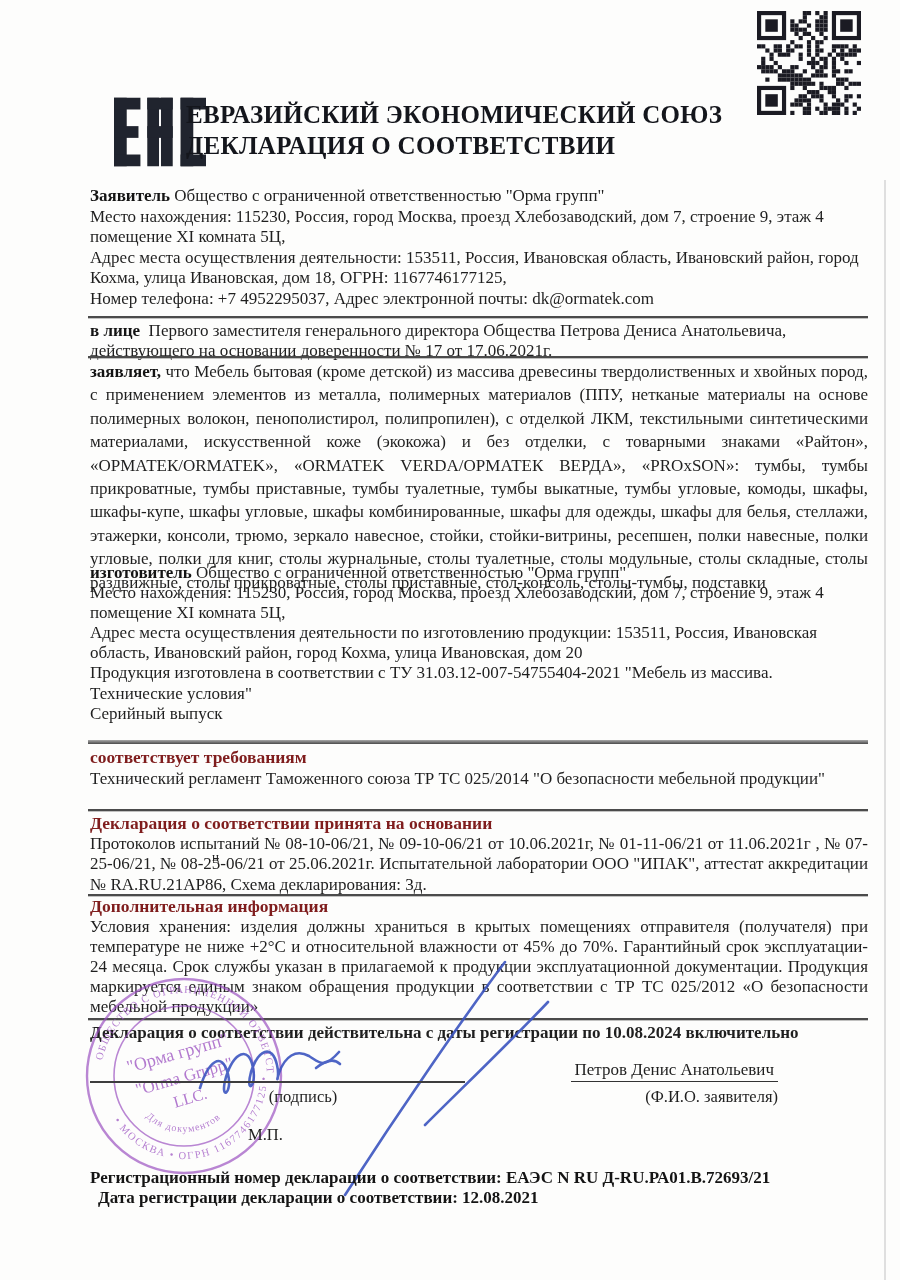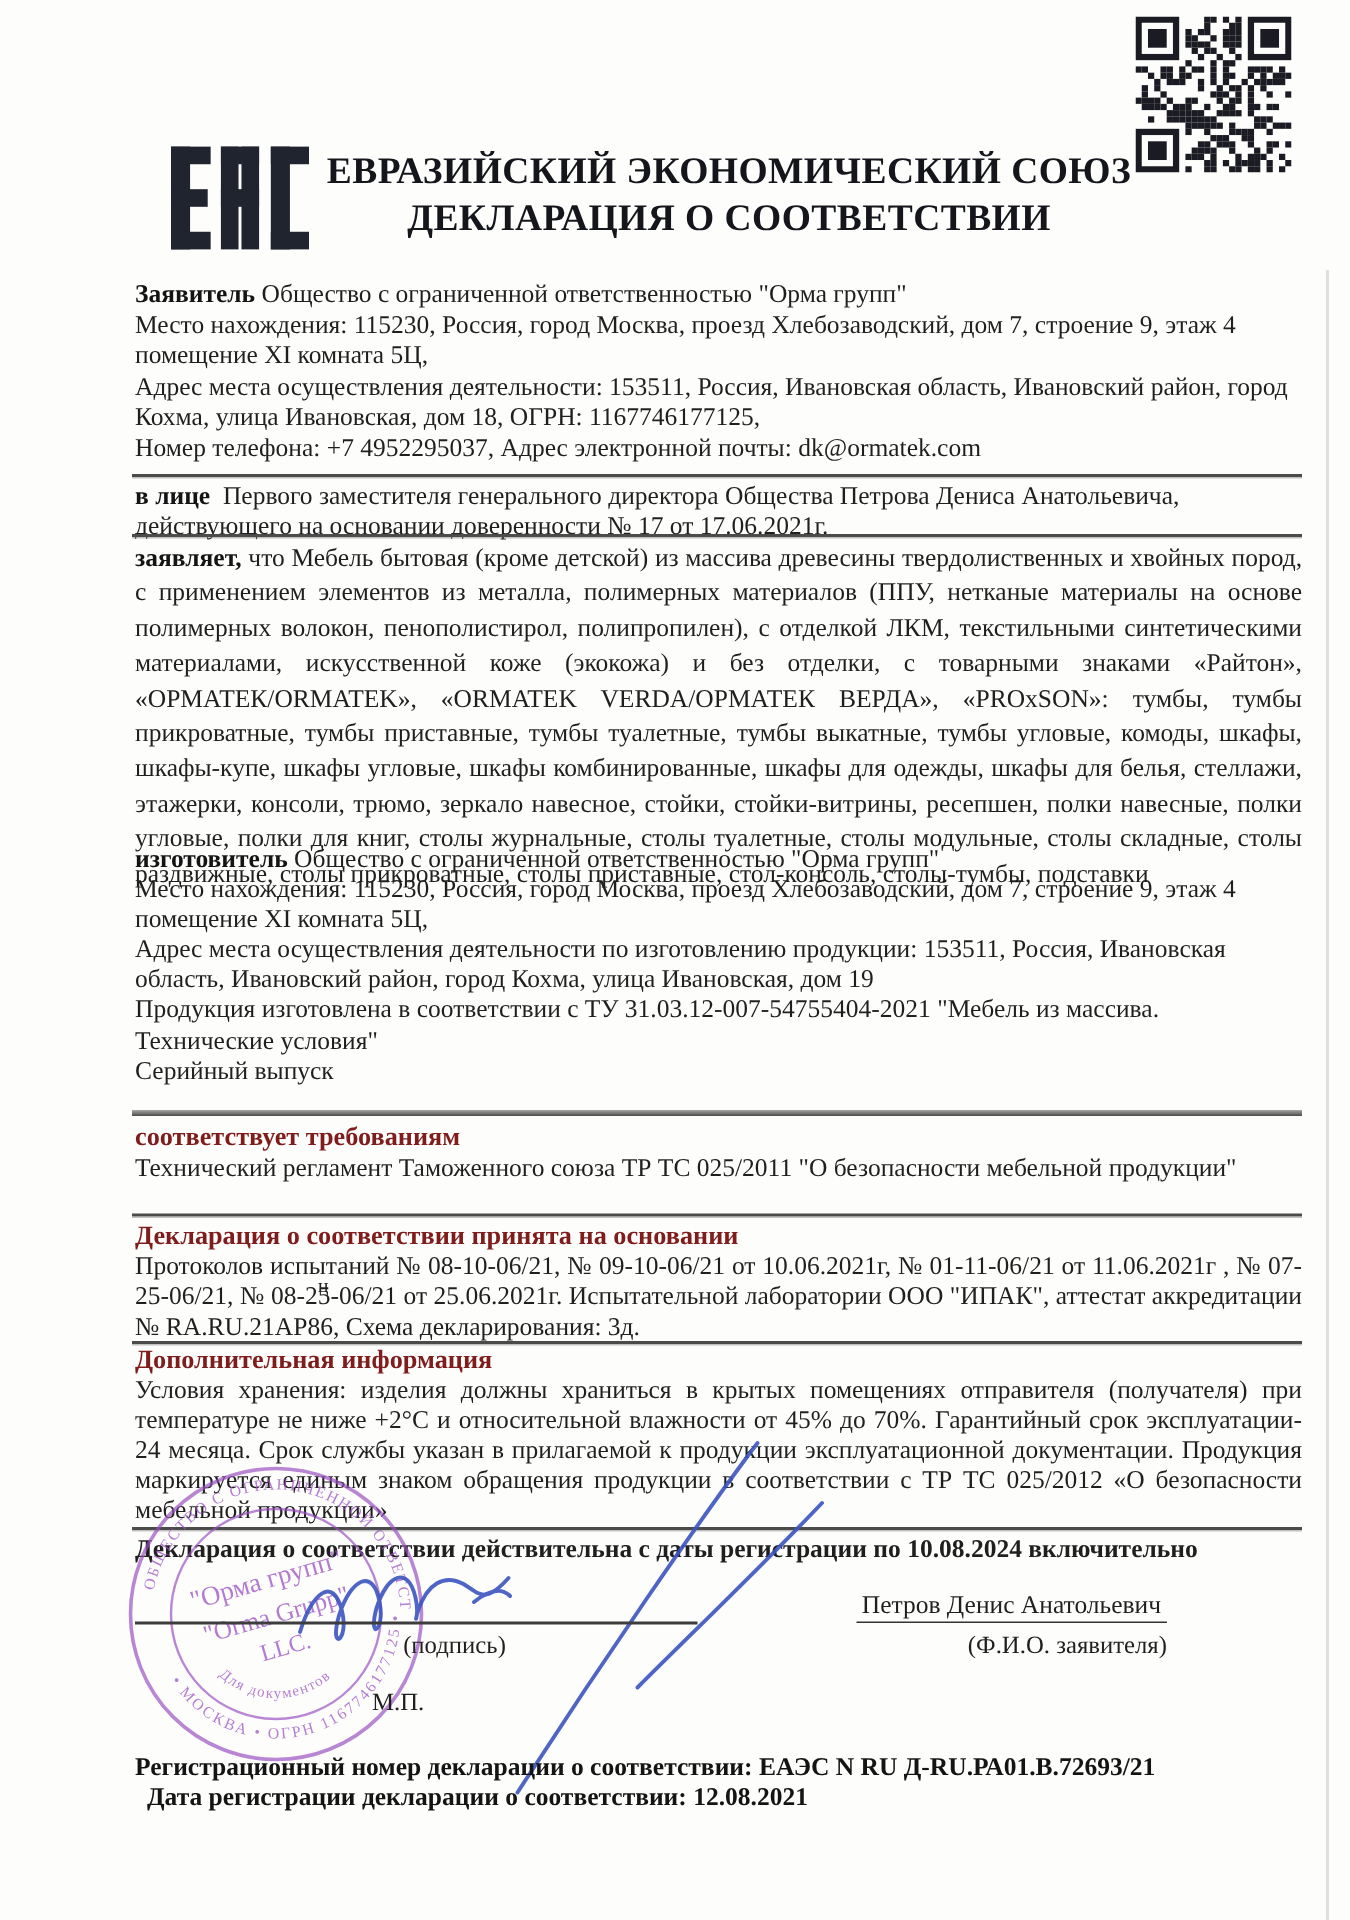--- a/index.html
+++ b/index.html
@@ -7,21 +7,21 @@
     position:relative;width:900px;height:1280px;margin:0 auto;
     background:#fdfdfc;overflow:hidden;
     font-family:"Liberation Serif","DejaVu Serif",serif;
     color:#1f1f1f;
   }
   .abs{position:absolute;}
   .content{left:90px;width:778px;}
   p{margin:0;}
   b{font-weight:bold;color:#141414;}
   
-  .title-block{left:186px;top:99px;width:600px;text-align:center;line-height:31px;
+  .title-block{left:186px;top:99px;width:600px;line-height:31px;
     font-weight:bold;font-size:25px;color:#14161c;letter-spacing:.3px;font-family:Liberation Serif, serif;}
   .eac-logo{left:114px;top:94px;}
   .qr{left:757px;top:11px;}
   
   .rule{left:88px;width:780px;height:0;border-top:2px solid #4b4b4b;box-shadow:0 1px 0 rgba(120,120,120,.45);}
   .rule-thick{left:88px;width:780px;height:4px;background:linear-gradient(#a9a9a9,#4a4a4a);}
   
   .txt{font-size:17px;}
   .lh20{line-height:20.6px;}
   .lh21{line-height:21.4px;}
@@ -302,30 +302,30 @@
 
   <div class="abs rule" style="top:356px;"></div>
 
   <div class="abs content txt lh23 just" style="top:360px;">
     <p><b>заявляет,</b> <span>что Мебель бытовая (кроме детской) из массива древесины твердолиственных и хвойных пород, с применением элементов из металла, полимерных материалов (ППУ, нетканые материалы на основе полимерных волокон, пенополистирол, полипропилен), с отделкой ЛКМ, текстильными синтетическими материалами, искусственной коже (экокожа) и без отделки, с товарными знаками «Райтон», «ОРМАТЕК/ORMATEK», «ORMATEK VERDA/ОРМАТЕК ВЕРДА», «PROxSON»: тумбы, тумбы прикроватные, тумбы приставные, тумбы туалетные, тумбы выкатные, тумбы угловые, комоды, шкафы, шкафы-купе, шкафы угловые, шкафы комбинированные, шкафы для одежды, шкафы для белья, стеллажи, этажерки, консоли, трюмо, зеркало навесное, стойки, стойки-витрины, ресепшен, полки навесные, полки угловые, полки для книг, столы журнальные, столы туалетные, столы модульные, столы складные, столы раздвижные, столы прикроватные, столы приставные, стол-консоль, столы-тумбы, подставки</span></p>
   </div>
 
   <div class="abs content txt" style="top:563px;line-height:20.1px;">
     <p><b>изготовитель</b> <span>Общество с ограниченной ответственностью "Орма групп"</span></p>
     <p>Место нахождения: 115230, Россия, город Москва, проезд Хлебозаводский, дом 7, строение 9, этаж 4 помещение XI комната 5Ц,</p>
-    <p>Адрес места осуществления деятельности по изготовлению продукции: 153511, Россия, Ивановская область, Ивановский район, город Кохма, улица Ивановская, дом 19</p>
+    <p>Адрес места осуществления деятельности по изготовлению продукции: 153511, Россия, Ивановская область, Ивановский район, город Кохма, улица Ивановская, дом 20</p>
     <p>Продукция изготовлена в соответствии с ТУ 31.03.12-007-54755404-2021 "Мебель из массива. Технические условия"</p>
     <p>Серийный выпуск</p>
   </div>
 
   <div class="abs rule-thick" style="top:740px;"></div>
 
   <div class="abs content txt lh21" style="top:747px;">
     <p class="sec-title">соответствует требованиям</p>
-    <p>Технический регламент Таможенного союза ТР ТС 025/2011 "О безопасности мебельной продукции"</p>
+    <p>Технический регламент Таможенного союза ТР ТС 025/2014 "О безопасности мебельной продукции"</p>
   </div>
 
   <div class="abs rule" style="top:809px;"></div>
 
   <div class="abs content txt" style="top:813px;line-height:20.6px;">
     <p class="sec-title">Декларация о соответствии принята на основании</p>
     <p class="just">Протоколов испытаний № 08-10-06/21, № 09-10-06/21 от 10.06.2021г, № 01-11-06/21 от 11.06.2021г , № 07-25-06/21, № 08-25-06/21 от 25.06.2021г. Испытательной лаборатории ООО "ИПАК", аттестат аккредитации № RA.RU.21АР86, Схема декларирования: 3д.</p>
   </div>
   <span class="abs artifact" style="left:212px;top:849px;">ц</span>
 

